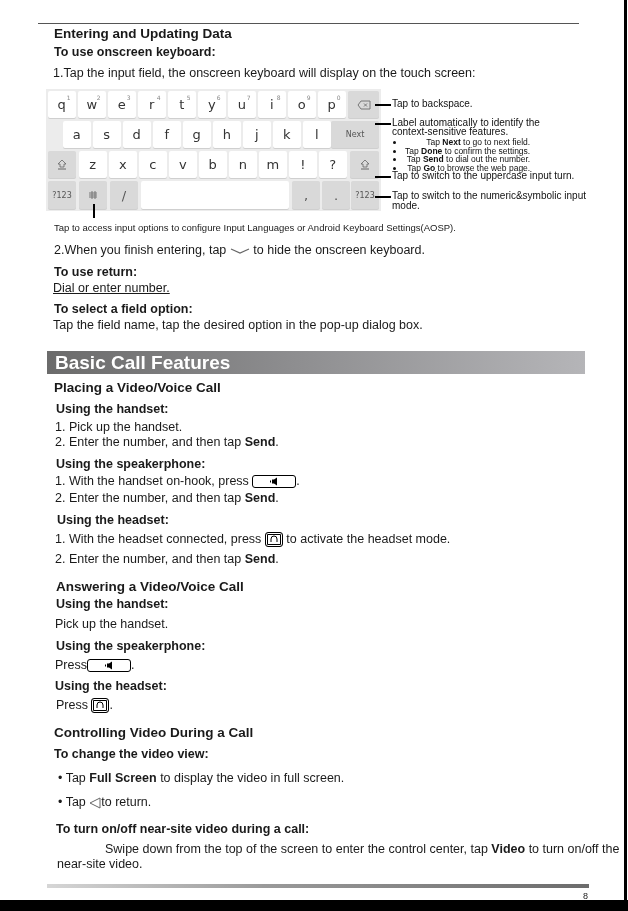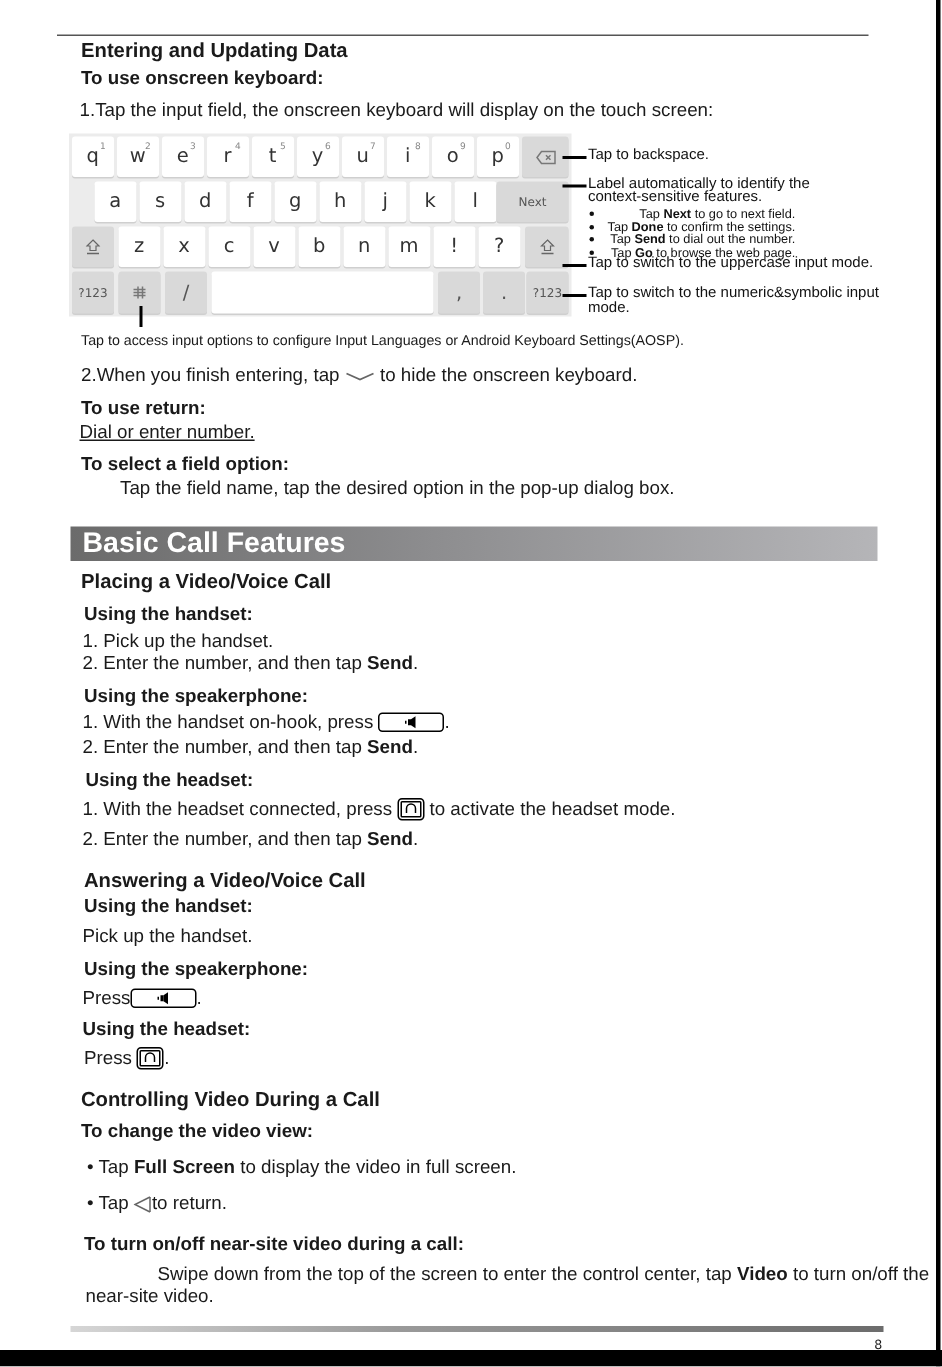--- a/index.html
+++ b/index.html
@@ -155,41 +155,41 @@
 <div class="callout-text" style="left:392px;top:118px;">Label automatically to identify the</div>
 <div class="callout-text" style="left:392px;top:127px;">context-sensitive features.</div>
 <ul class="callout-bullets" style="left:393px;top:138px;" id="ctxBullets">
     <li><span>Tap </span><b>Next</b><span> to go to next field.</span></li>
     <li><span>Tap </span><b>Done</b><span> to confirm the settings.</span></li>
     <li><span>Tap </span><b>Send</b><span> to dial out the number.</span></li>
     <li><span>Tap </span><b>Go</b><span> to browse the web page.</span></li>
   </ul>
 
 <div class="callout-line" style="left:375px;top:176px;width:16px;"></div>
-<div class="callout-text" style="left:392px;top:171px;">Tap to switch to the uppercase input mode.</div>
+<div class="callout-text" style="left:392px;top:171px;">Tap to switch to the uppercase input turn.</div>
 
 <div class="callout-line" style="left:375px;top:196px;width:16px;"></div>
 <div class="callout-text" style="left:392px;top:191px;text-align:right;">Tap to switch to the numeric&amp;symbolic input</div>
 <div class="callout-text" style="left:392px;top:201px;">mode.</div>
 
 <div class="abs" style="left:93px;top:204px;width:2px;height:14px;background:#000;"></div>
 <div class="abs" style="left:54px;top:222px;font-size:9.5px;">Tap to access input options to configure Input Languages or Android Keyboard Settings(AOSP).</div>
 
 <div class="abs body-t" style="left:54px;top:243px;">
   <span>2.When you finish entering, tap</span>
   <svg width="20" height="8" viewBox="0 0 20 8" style="vertical-align:middle;">
       <polyline points="1,2 10,6 19,2" fill="none" stroke="#666" stroke-width="1.2"></polyline>
     </svg>
   <span>to hide the onscreen keyboard.</span>
 </div>
 
 <div class="abs h-sub" style="left:54px;top:265px;">To use return:</div>
 <div class="abs body-t" style="left:53px;top:281px;text-decoration:underline;">Dial or enter number.</div>
 <div class="abs h-sub" style="left:54px;top:302px;">To select a field option:</div>
-<div class="abs body-t" style="left:53px;top:318px;margin-left:27px;">Tap the field name, tap the desired option in the pop-up dialog box.</div>
+<div class="abs body-t" style="left:53px;top:318px;">Tap the field name, tap the desired option in the pop-up dialog box.</div>
 
 <div class="banner">
     <span>Basic Call Features</span>
   </div>
 
 <div class="abs h-main" style="left:54px;top:380px;">Placing a Video/Voice Call</div>
 <div class="abs h-sub" style="left:56px;top:402px;">Using the handset:</div>
 <div class="abs body-t" style="left:55px;top:420px;">1. Pick up the handset.</div>
 <div class="abs body-t" style="left:55px;top:435px;"><span>2. Enter the number, and then tap </span><b>Send</b>.</div>
 <div class="abs h-sub" style="left:56px;top:457px;">Using the speakerphone:</div>

